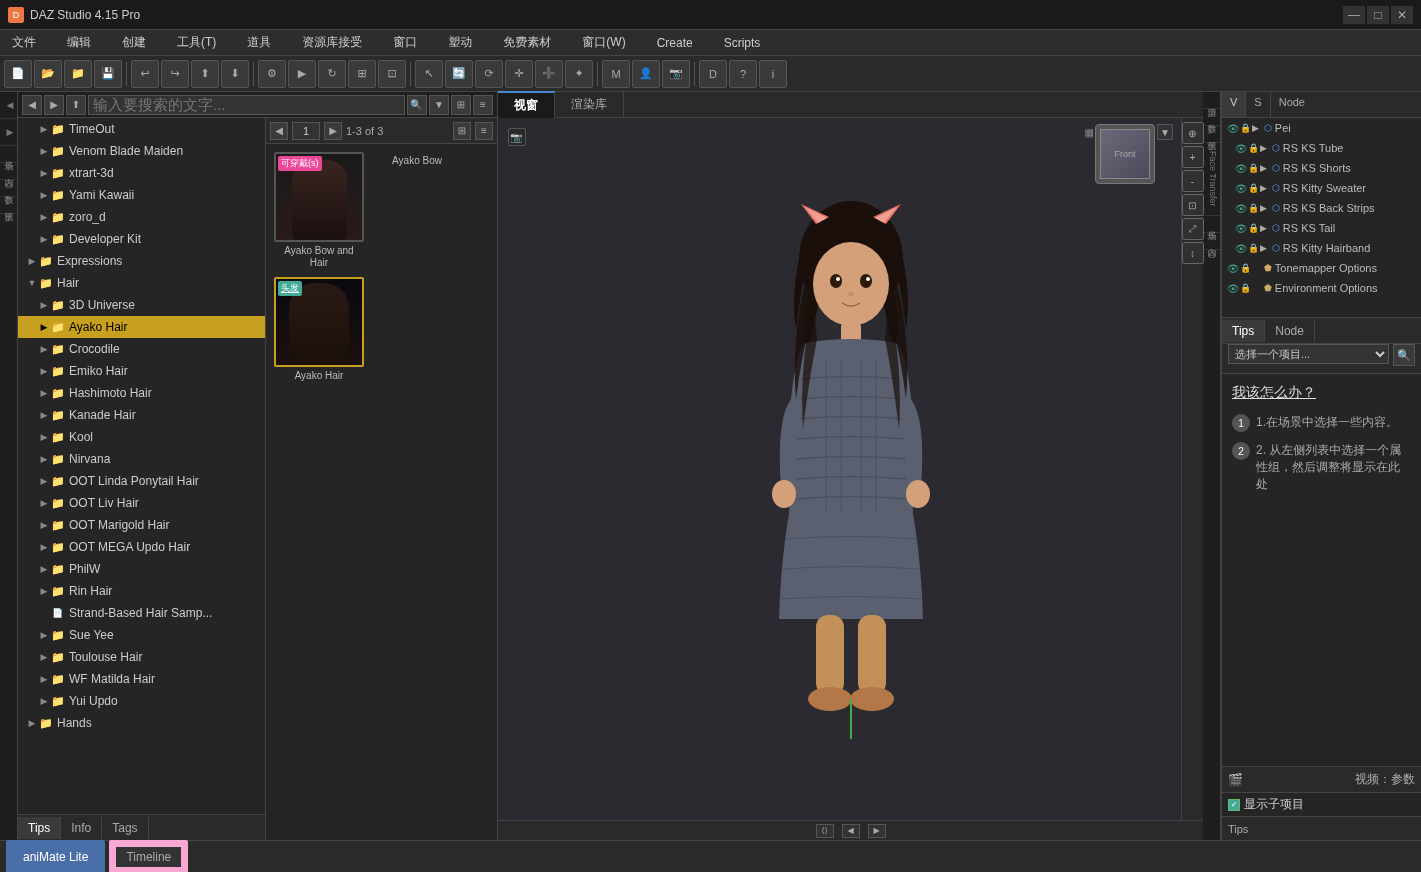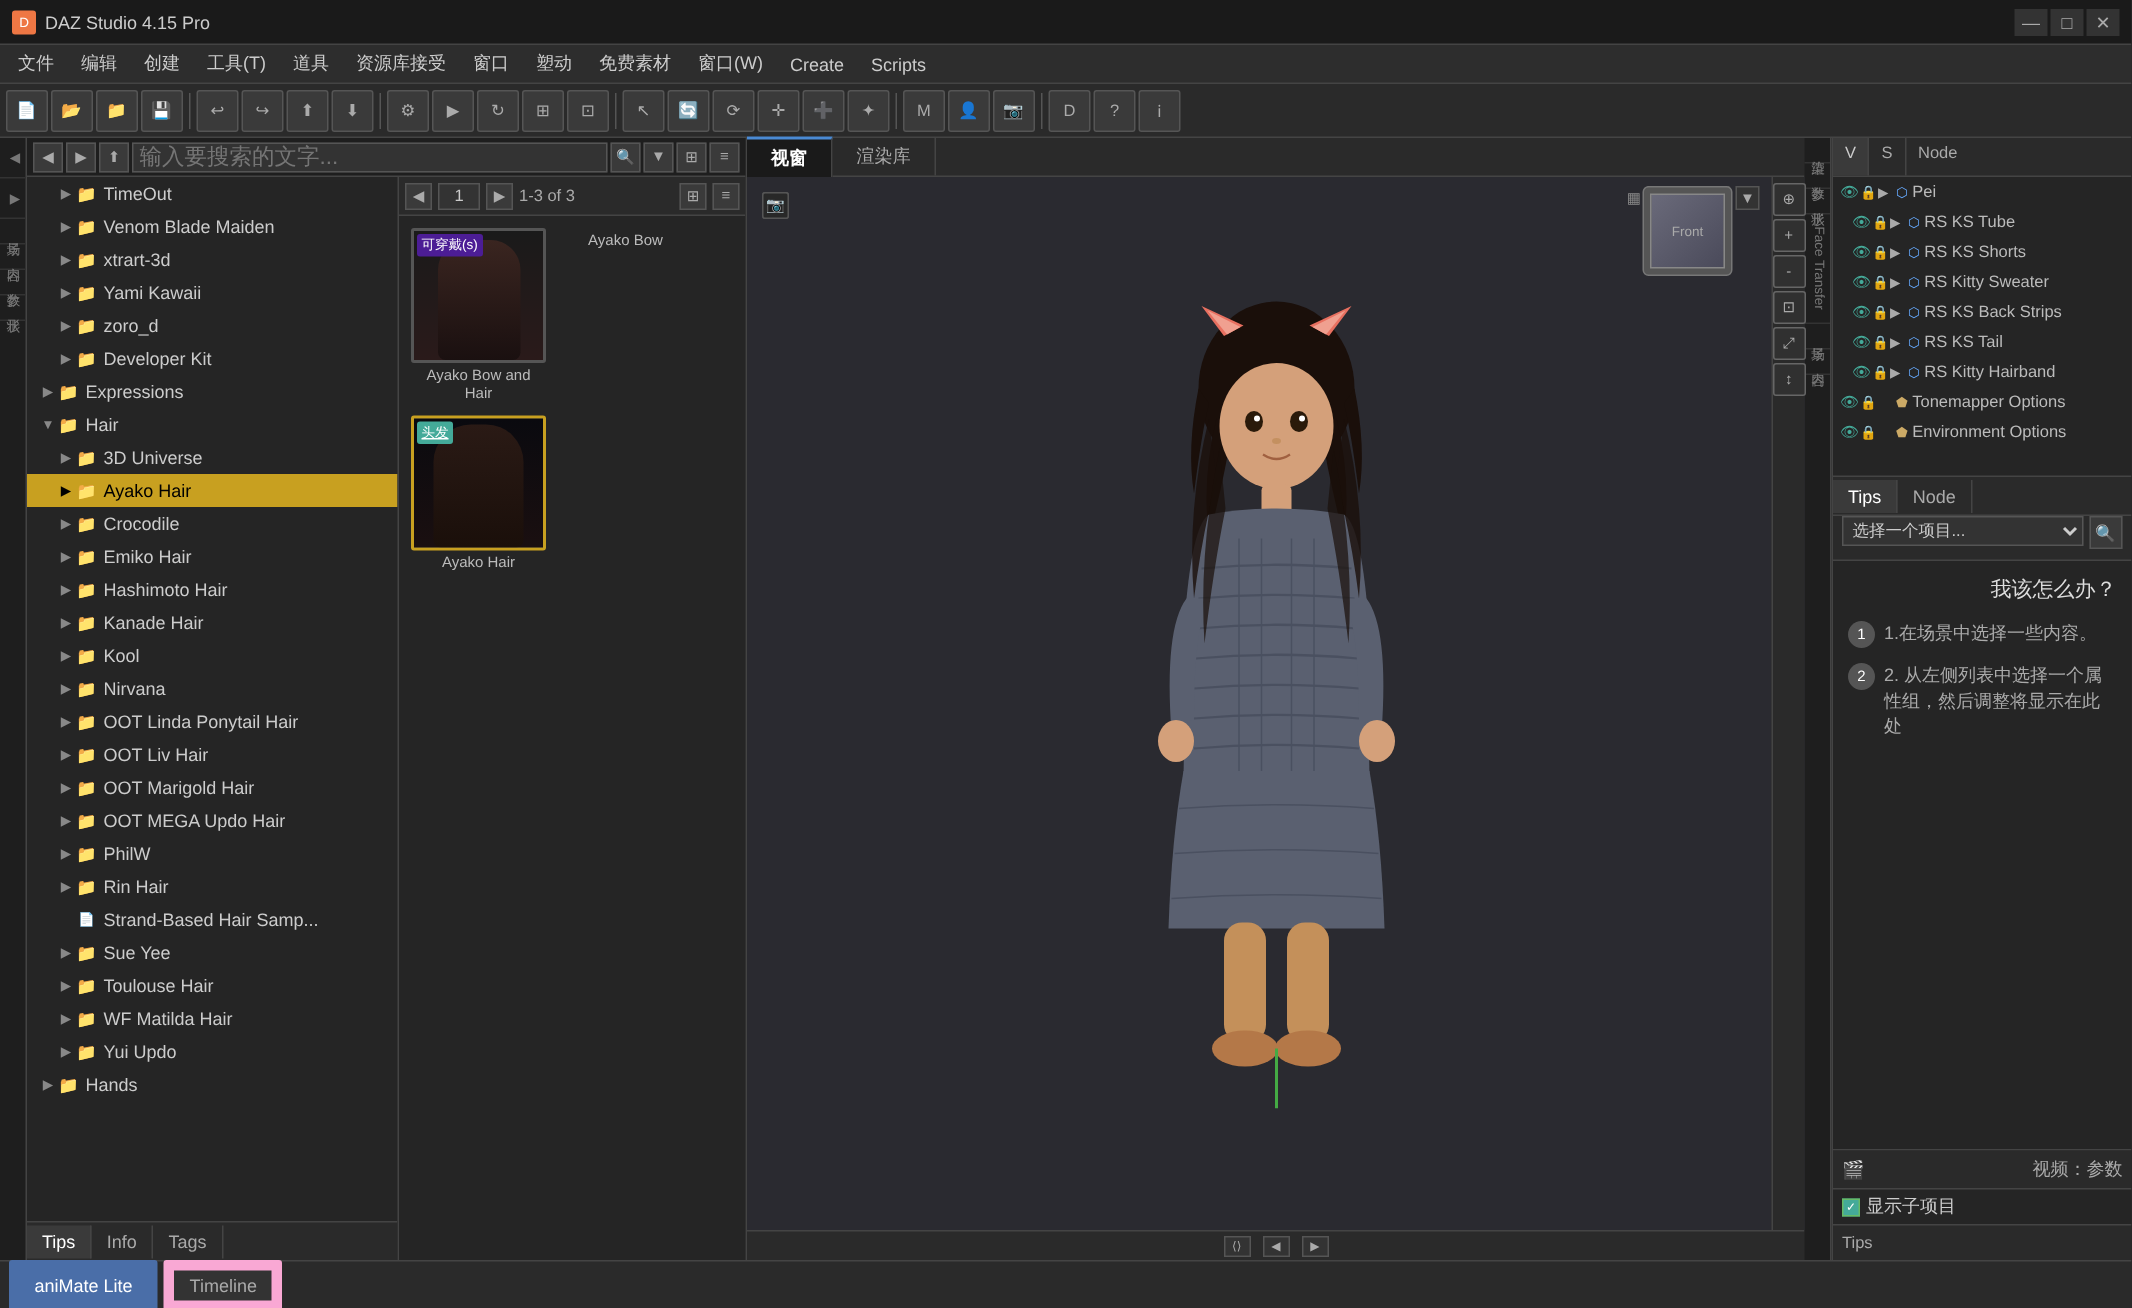--- a/index.html
+++ b/index.html
@@ -7,21 +7,21 @@
 
     
     #titlebar { height: 30px; background: #1a1a1a; display: flex; align-items: center; justify-content: space-between; padding: 0 8px; border-bottom: 1px solid #444; }
     #titlebar .title-left { display: flex; align-items: center; gap: 6px; }
     #titlebar .title-icon { width: 16px; height: 16px; background: #e74; border-radius: 2px; display: flex; align-items: center; justify-content: center; font-size: 9px; color: white; }
     #titlebar .title-text { color: #ccc; font-size: 12px; }
     #titlebar .title-controls { display: flex; gap: 2px; }
     #titlebar .title-btn { width: 22px; height: 18px; background: #333; border: none; color: #aaa; cursor: pointer; font-size: 12px; display: flex; align-items: center; justify-content: center; }
 
     
-    #menubar { height: 26px; background: #2d2d2d; display: flex; align-items: center; padding: 0 4px; gap: 2px; border-bottom: 1px solid #444; }
+    #menubar { height: 26px; background: #2d2d2d; display: flex; align-items: center; padding: 0 4px; gap: 15px; border-bottom: 1px solid #444; }
     .menu-item { padding: 2px 8px; color: #ccc; cursor: pointer; font-size: 12px; border-radius: 2px; }
 
     
     #toolbar { height: 36px; background: #2a2a2a; display: flex; align-items: center; padding: 0 4px; gap: 2px; border-bottom: 1px solid #444; }
     .tb-btn { width: 28px; height: 28px; background: #3a3a3a; border: 1px solid #555; border-radius: 2px; cursor: pointer; display: flex; align-items: center; justify-content: center; color: #aaa; font-size: 11px; }
     .tb-sep { width: 1px; height: 24px; background: #555; margin: 0 2px; }
     #left-search { height: 26px; background: #1e1e1e; display: flex; align-items: center; padding: 0 4px; gap: 2px; border-bottom: 1px solid #444; }
     #left-search input { flex: 1; background: #333; border: 1px solid #555; color: #ccc; padding: 2px 4px; font-size: 11px; height: 20px; }
     .search-btn { width: 20px; height: 20px; background: #3a3a3a; border: 1px solid #555; color: #aaa; cursor: pointer; font-size: 10px; display: flex; align-items: center; justify-content: center; }
     #left-tree { flex: 1; overflow-y: auto; overflow-x: hidden; }
@@ -46,21 +46,21 @@
     
     #cb-header { height: 26px; background: #2a2a2a; display: flex; align-items: center; padding: 0 4px; gap: 4px; border-bottom: 1px solid #444; }
     .cb-nav-btn { width: 18px; height: 18px; background: #3a3a3a; border: 1px solid #555; color: #aaa; cursor: pointer; font-size: 10px; display: flex; align-items: center; justify-content: center; }
     .cb-page { width: 28px; height: 18px; background: #333; border: 1px solid #555; color: #ccc; text-align: center; font-size: 11px; display: flex; align-items: center; justify-content: center; }
     .cb-info { color: #aaa; font-size: 11px; }
 
     
     #cb-grid { flex: 1; padding: 8px; display: flex; flex-wrap: wrap; align-content: flex-start; gap: 8px; overflow-y: auto; background: #252525; }
     .content-item { width: 90px; cursor: pointer; }
     .thumb { width: 90px; height: 90px; background: #333; border: 2px solid #555; border-radius: 2px; overflow: hidden; position: relative; display: flex; align-items: center; justify-content: center; }
-    .thumb-badge { position: absolute; top: 2px; left: 2px; background: #4c1d95; color: white; font-size: 9px; padding: 1px 3px; border-radius: 2px; }
+    .thumb-badge { position: absolute; top: 2px; left: 2px; background: #ec4899; color: white; font-size: 9px; padding: 1px 3px; border-radius: 2px; }
     .thumb-badge.green { background: #4a9; text-decoration: underline; }
     .thumb-badge.teal { background: #269; }
     .thumb-label { text-align: center; font-size: 10px; color: #bbb; margin-top: 3px; word-break: break-word; line-height: 1.2; }
     #viewport-tabs { height: 26px; background: #2a2a2a; display: flex; align-items: center; border-bottom: 1px solid #444; }
     .vp-tab { padding: 4px 16px; cursor: pointer; color: #aaa; font-size: 12px; border-right: 1px solid #444; }
     .vp-tab.active { background: #1a1a1a; color: #fff; border-top: 2px solid #4a8ad4; font-weight: bold; }
     .vp-tb-btn { width: 22px; height: 22px; background: rgba(50,50,50,0.8); border: 1px solid #666; color: #aaa; cursor: pointer; display: flex; align-items: center; justify-content: center; font-size: 10px; border-radius: 2px; }
     #scene-tree { height: 200px; overflow-y: auto; border-bottom: 1px solid #444; }
     #scene-tree::-webkit-scrollbar { width: 6px; }
     #scene-tree::-webkit-scrollbar-track { background: #1e1e1e; }
@@ -88,21 +88,21 @@
 
     
     #cb-grid::-webkit-scrollbar { width: 8px; }
     #cb-grid::-webkit-scrollbar-track { background: #1e1e1e; }
     #cb-grid::-webkit-scrollbar-thumb { background: #555; }
 
     
     #vp-right-btns { position: absolute; right: 0; top: 0; bottom: 0; width: 22px; background: #2a2a2a; display: flex; flex-direction: column; align-items: center; padding-top: 4px; gap: 2px; border-left: 1px solid #444; }
 
     
-    .tips-title { font-size: 14px; color: #ddd; margin-bottom: 12px; text-align: right; }
+    .tips-title { font-size: 14px; color: #ddd; margin-bottom: 12px; text-align: left; text-decoration: underline; }
 
     
     #scene-tab-row { height: 26px; background: #2a2a2a; display: flex; border-bottom: 1px solid #444; }
 
     
     #prop-selector { height: 30px; background: #2a2a2a; display: flex; align-items: flex-start; padding: 0 6px; gap: 4px; border-bottom: 1px solid #444; }
     #prop-selector select { flex: 1; background: #333; border: 1px solid #555; color: #ccc; font-size: 11px; padding: 2px; }
     .prop-search-btn { width: 22px; height: 22px; background: #3a3a3a; border: 1px solid #555; color: #aaa; display: flex; align-items: center; justify-content: center; font-size: 11px; cursor: pointer; }
 
     

